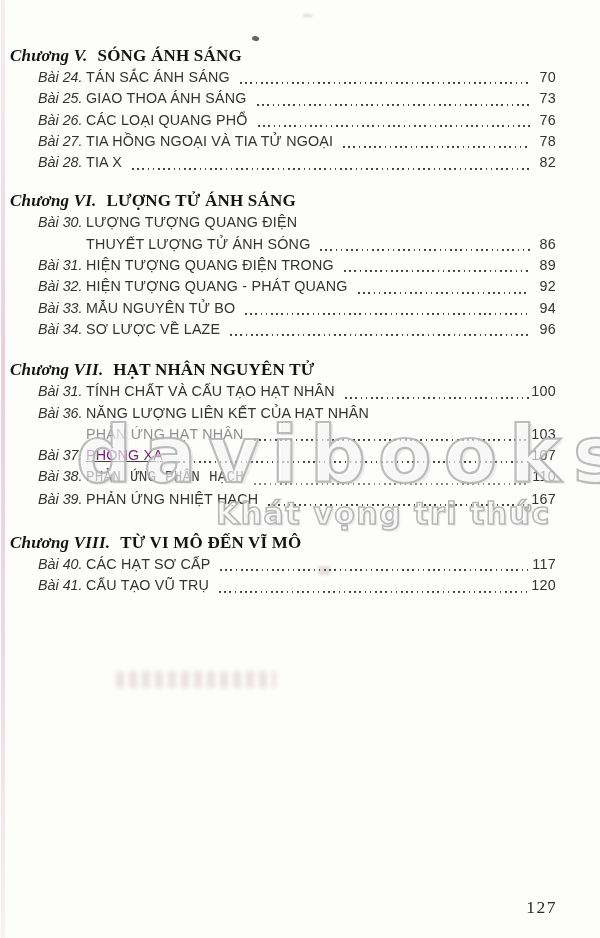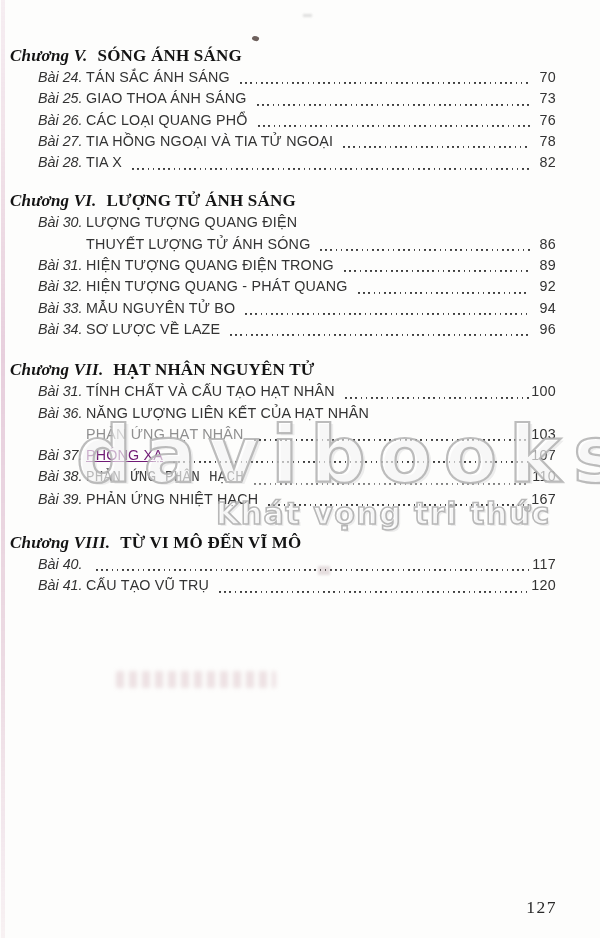--- a/index.html
+++ b/index.html
@@ -207,20 +207,21 @@
           <span class="row-label">Bài 39.</span>
           <span class="row-title">PHẢN ỨNG NHIỆT HẠCH</span>
           <span class="leader"></span>
           <span class="row-page">167</span>
         </div>
       </section>
       <section class="chapter">
         <div class="chapter-heading"><span class="ch-label">Chương VIII.</span><span class="ch-title">TỪ VI MÔ ĐẾN VĨ MÔ</span></div>
         <div class="row">
           <span class="row-label">Bài 40.</span>
+          <span class="row-title">CÁC HẠT SƠ CẤP</span>
           <span class="leader"></span>
           <span class="row-page">117</span>
         </div>
         <div class="row">
           <span class="row-label">Bài 41.</span>
           <span class="row-title">CẤU TẠO VŨ TRỤ</span>
           <span class="leader"></span>
           <span class="row-page">120</span>
         </div>
       </section>

